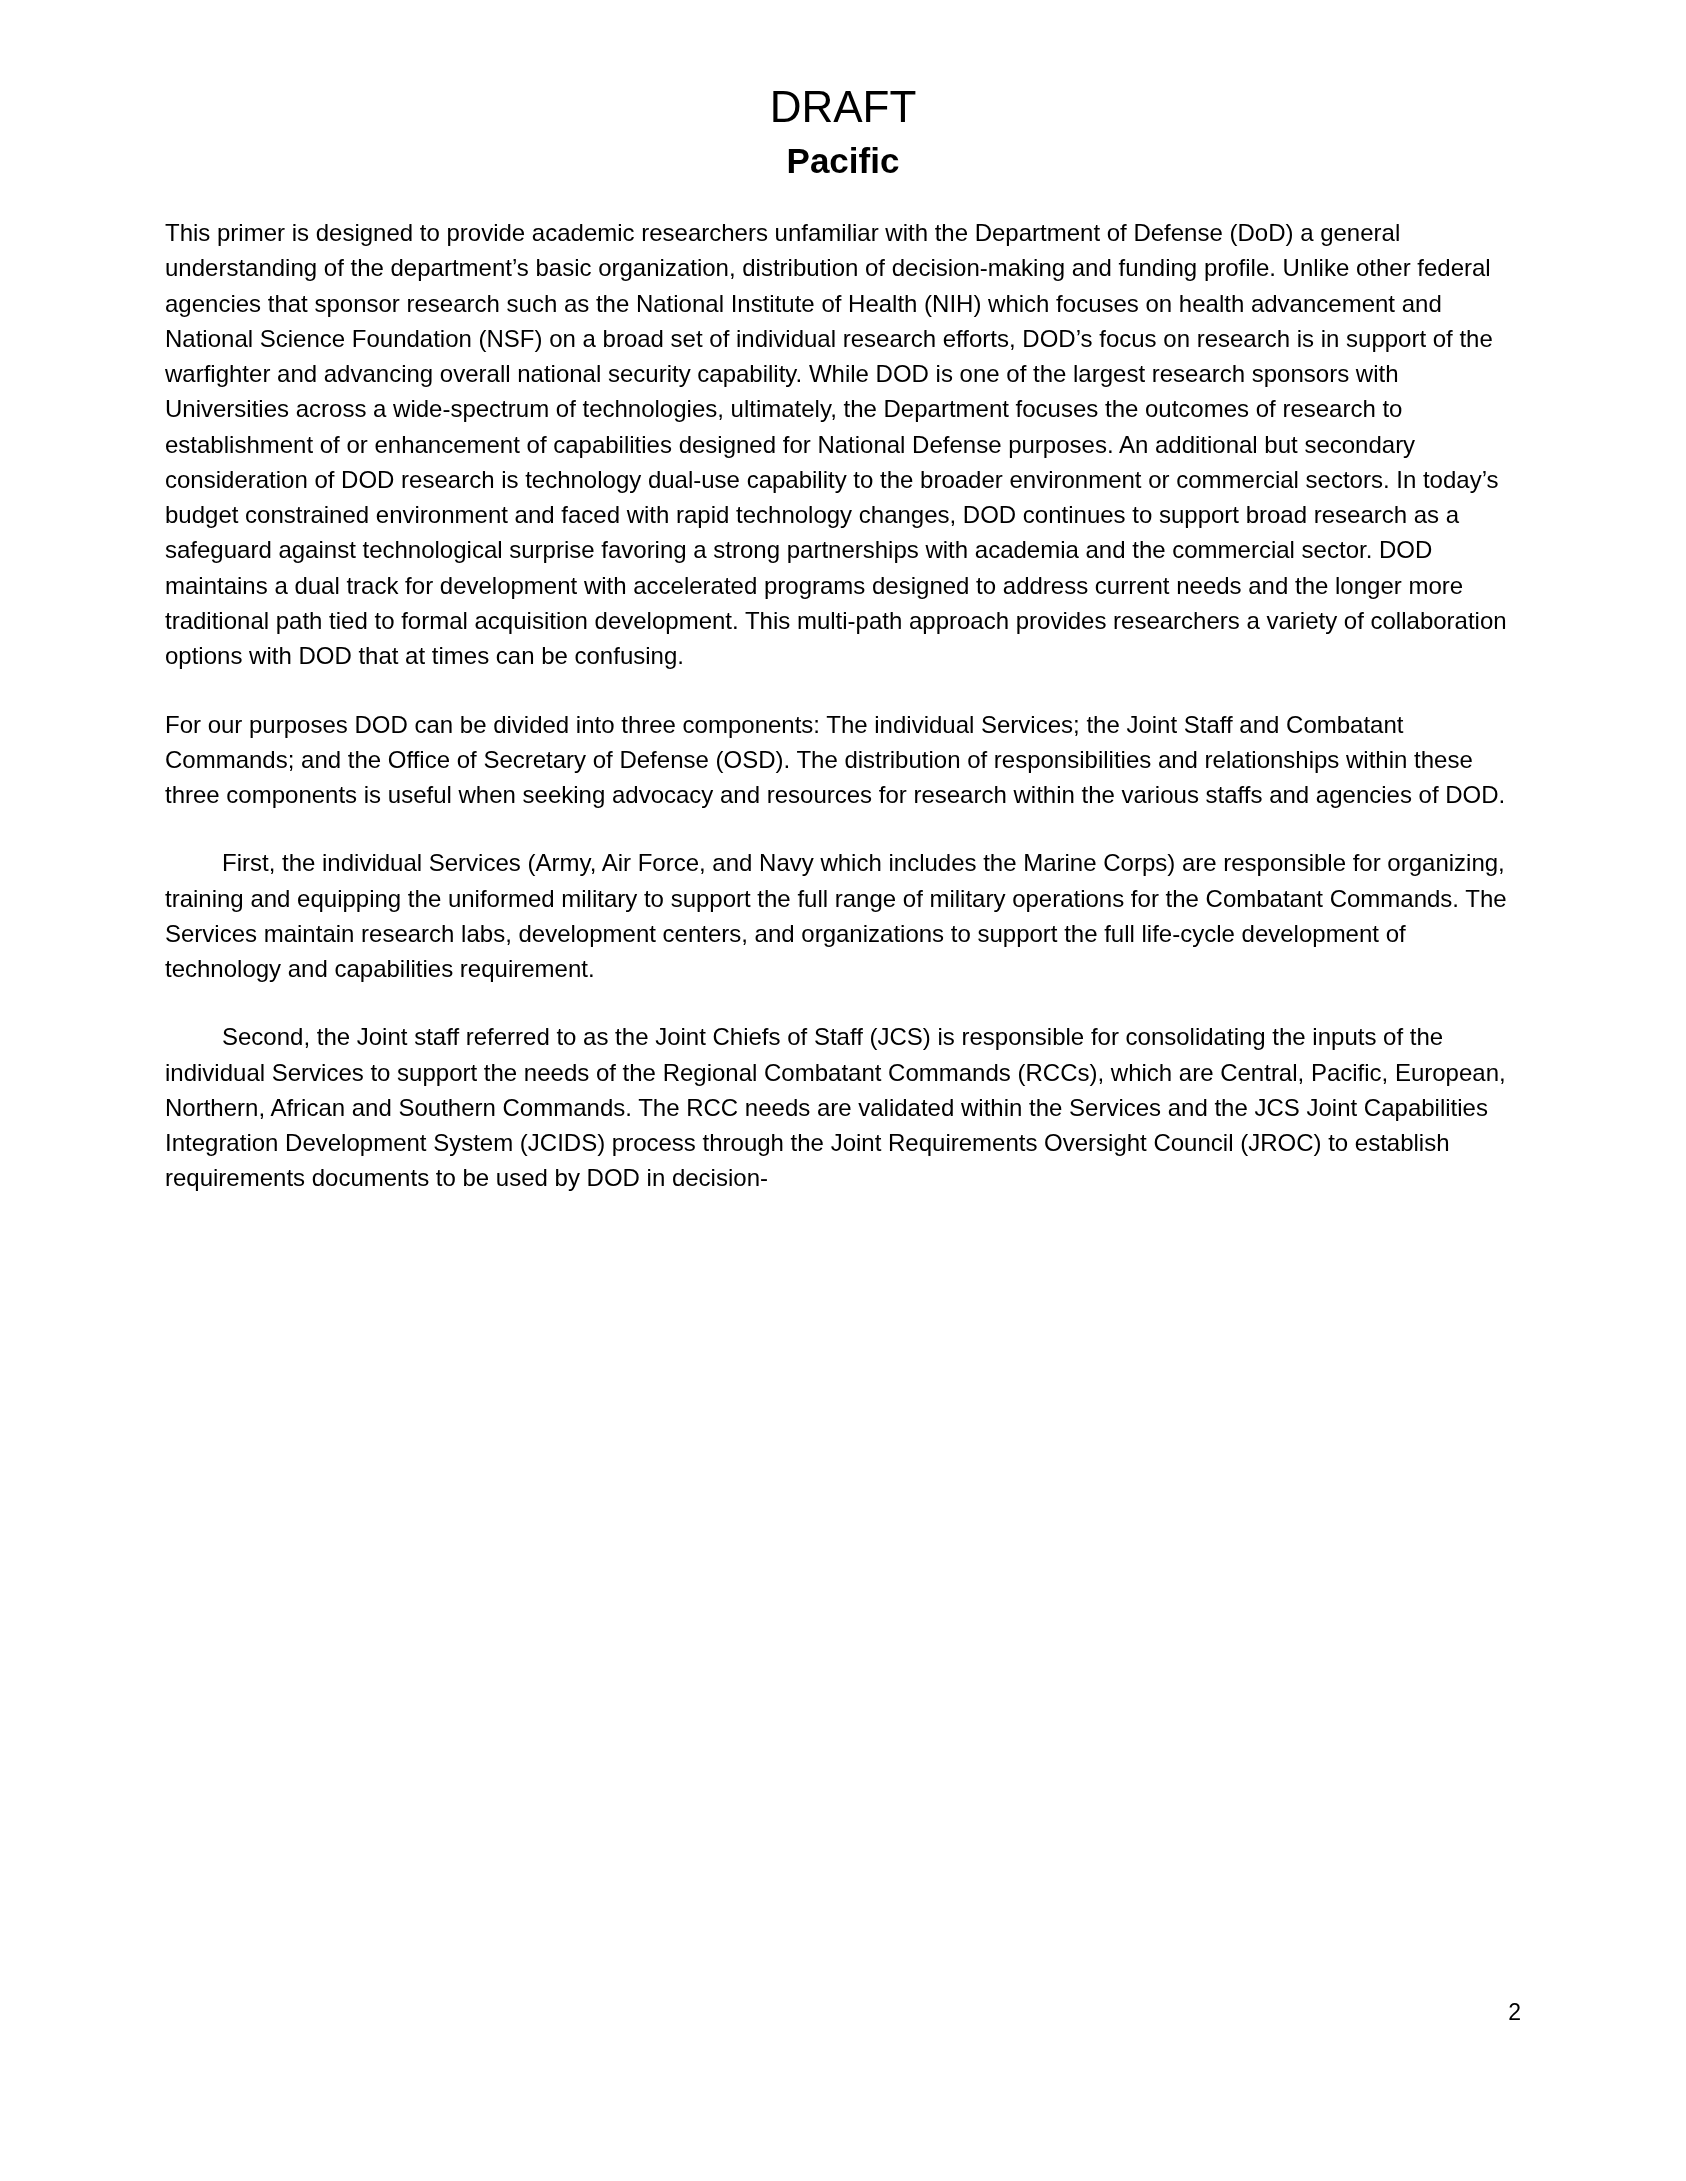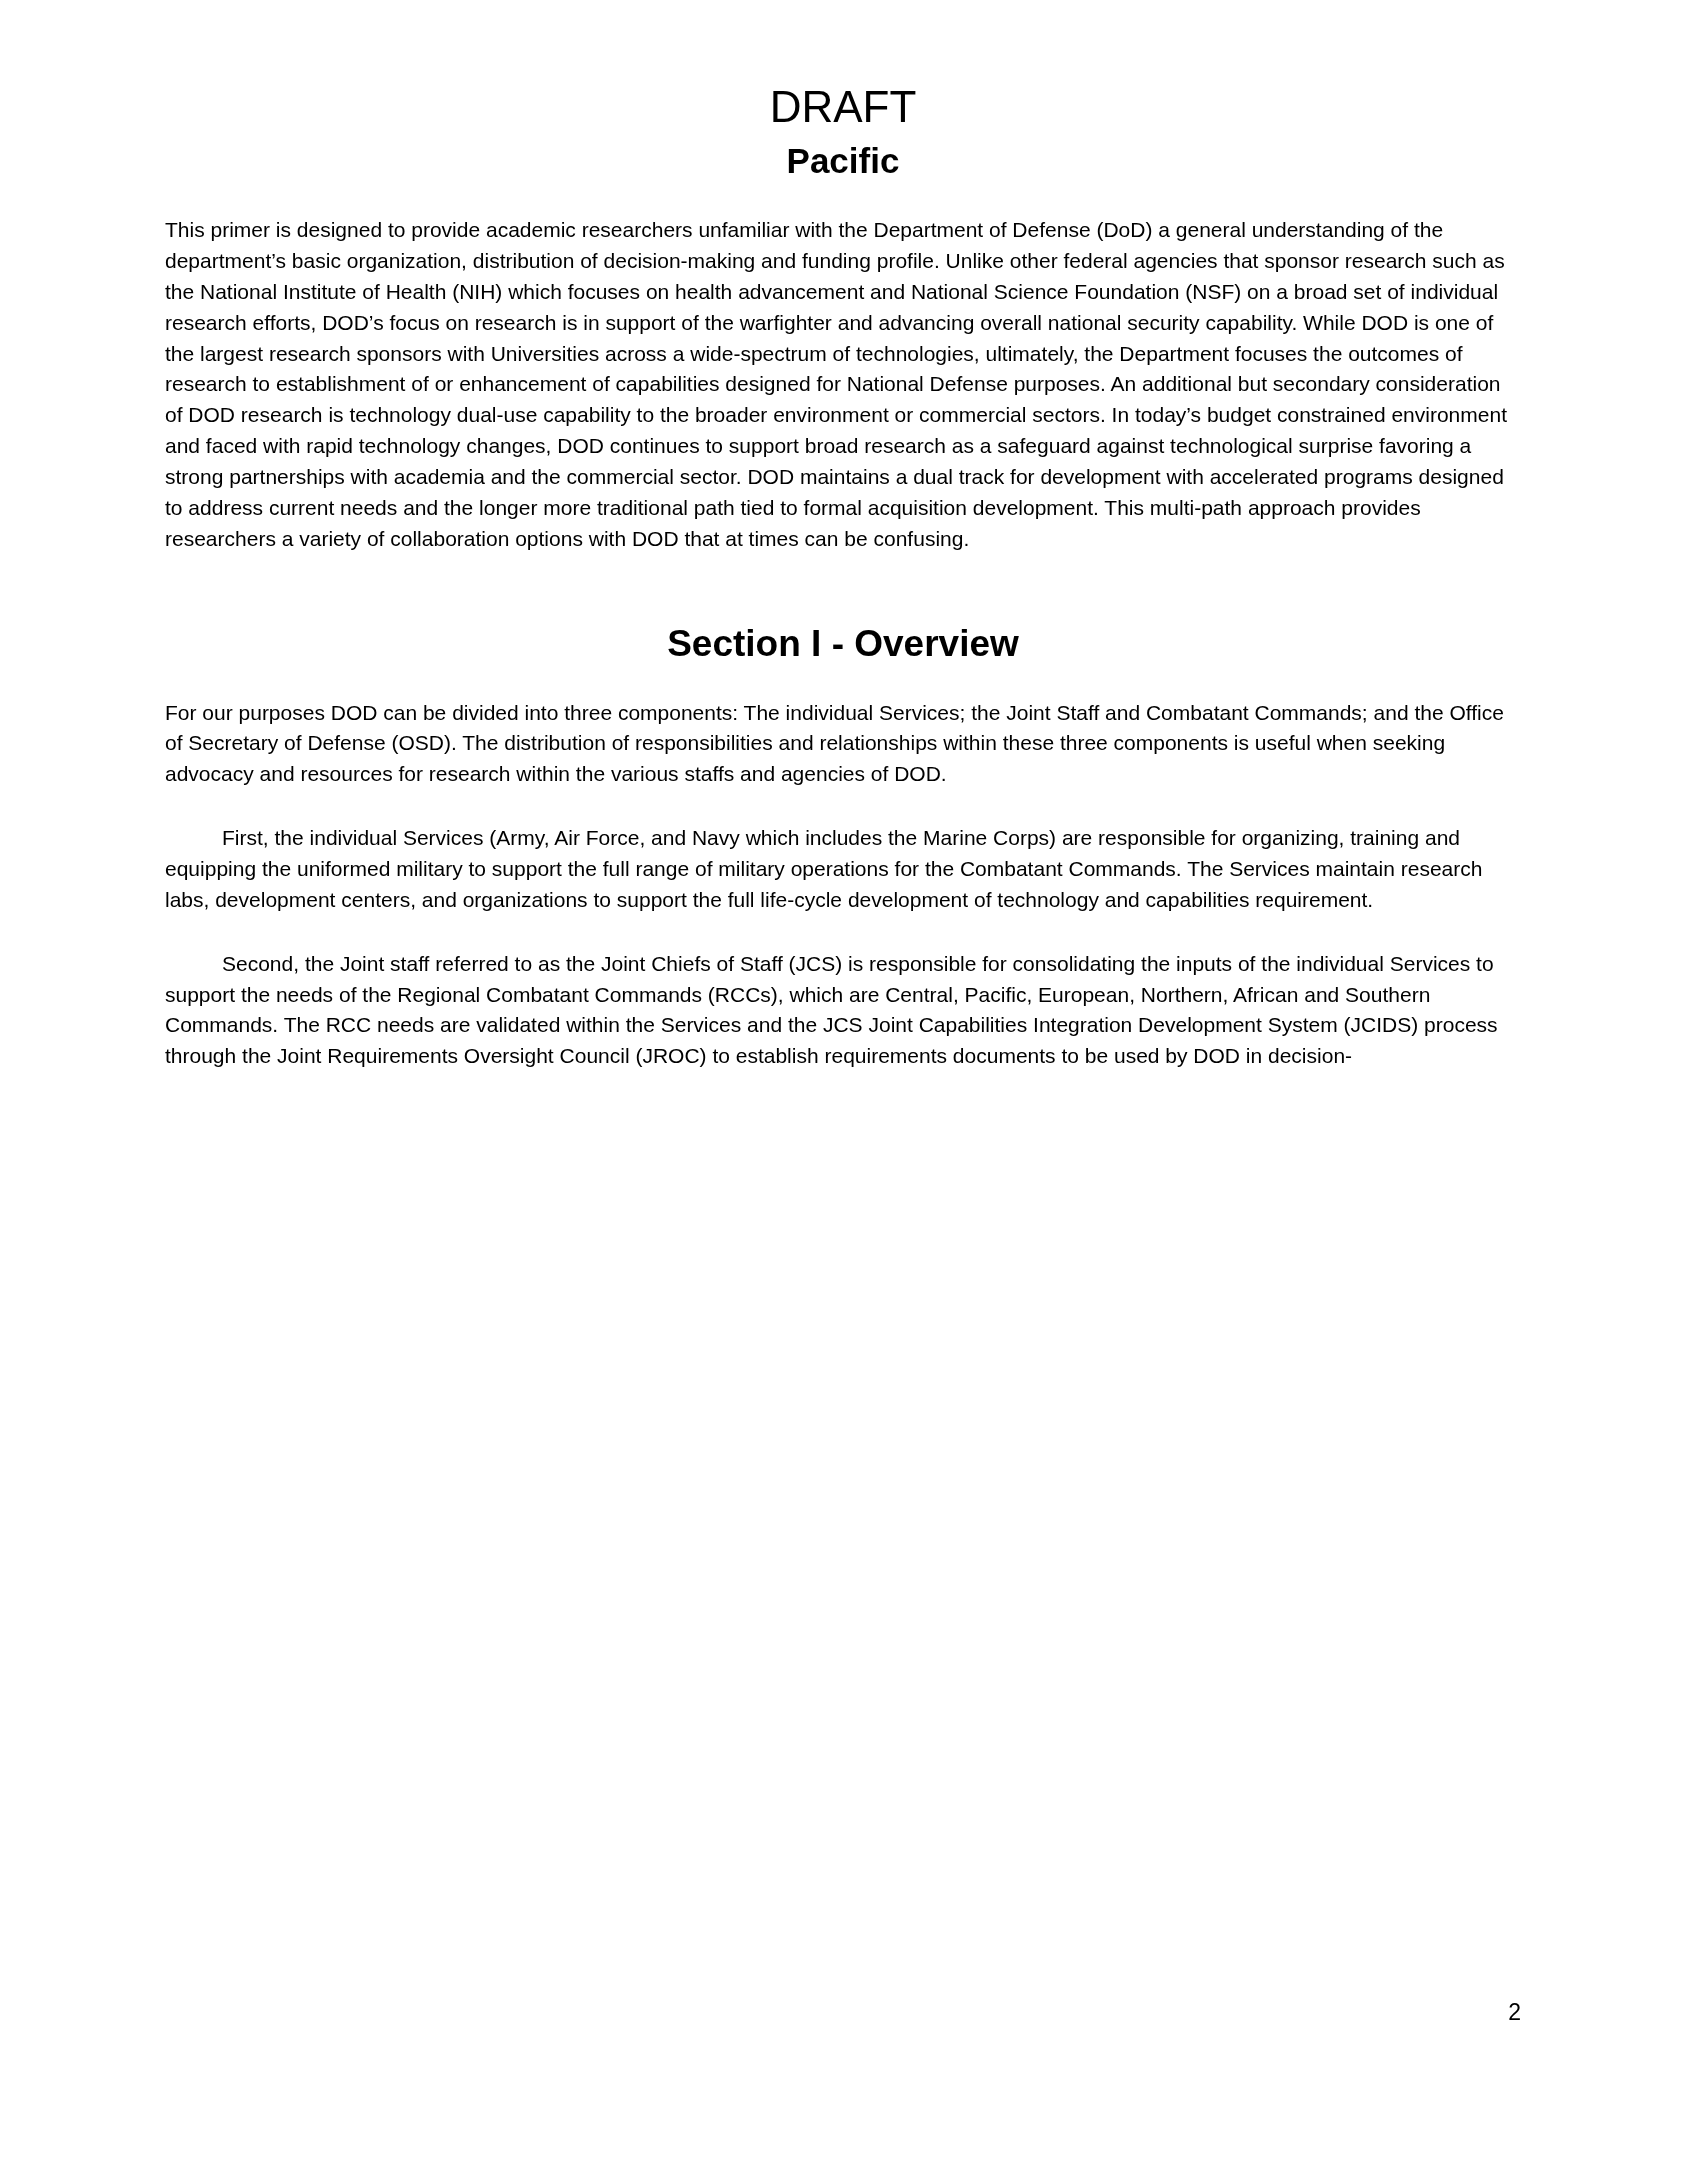--- a/index.html
+++ b/index.html
@@ -27,21 +27,21 @@
     margin: 9.2px 0 0 0;
   }
   .doc-subtitle {
     text-align: center;
     font-size: 35px;
     font-weight: 700;
     line-height: 1.2;
     margin: 7.3px 0 0 0;
   }
   .body-text {
-    font-size: 21px;
+    font-size: 24px;
     line-height: 1.47;
     text-align: left;
     margin: 33px 0 0 0;
   }
   .body-text.indented {
     text-indent: 57px;
   }
   .section-heading {
     text-align: center;
     font-size: 37px;
@@ -68,21 +68,20 @@
 <body>
 
 <div class="page">
 
   <h1 class="doc-title">DRAFT</h1>
 
   <h2 class="doc-subtitle">Pacific</h2>
 
   <p class="body-text">This primer is designed to provide academic researchers unfamiliar with the Department of Defense (DoD) a general understanding of the department’s basic organization, distribution of decision-making and funding profile.  Unlike other federal agencies that sponsor research such as the National Institute of Health (NIH) which focuses on health advancement and National Science Foundation (NSF) on a broad set of individual research efforts, DOD’s focus on research is in support of the warfighter and advancing overall national security capability.   While DOD is one of the largest research sponsors with Universities across a wide-spectrum of technologies, ultimately, the Department focuses the outcomes of research to establishment of or enhancement of capabilities designed for National Defense purposes.  An additional but secondary consideration of DOD research is technology dual-use capability to the broader environment or commercial sectors.  In today’s budget constrained environment and faced with rapid technology changes, DOD continues to support broad research as a safeguard against technological surprise favoring a strong partnerships with academia and the commercial sector.  DOD maintains a dual track for development with accelerated programs designed to address current needs and the longer more traditional path tied to formal acquisition development.  This multi-path approach provides researchers a variety of collaboration options with DOD that at times can be confusing.</p>
 
-  <h2 class="section-heading">Section I - Overview</h2>
 
 
   <p class="body-text">For our purposes DOD can be divided into three components:  The individual Services; the Joint Staff and Combatant Commands; and the Office of Secretary of Defense (OSD).  The distribution of responsibilities and relationships within these three components is useful when seeking advocacy and resources for research within the various staffs and agencies of DOD.</p>
 
   <p class="body-text indented"><span>First, the </span><span class="strong">individual Services</span><span> (Army, Air Force, and Navy which includes the Marine Corps) are responsible for organizing, training and equipping the uniformed military to support the full range of military operations for the Combatant Commands.  The Services maintain research labs, development centers, and organizations to support the full life-cycle development of technology and capabilities requirement.</span></p>
 
   <p class="body-text indented"><span>Second, the </span><span class="strong">Joint staff</span><span> referred to as the Joint Chiefs of Staff (JCS) is responsible for consolidating the inputs of the individual Services to support the needs of the Regional Combatant Commands (RCCs), which are Central, Pacific, European, Northern, African and Southern Commands.   The RCC needs are validated within the Services and the JCS Joint Capabilities Integration Development System (JCIDS) process through the Joint Requirements Oversight Council (JROC) to establish requirements documents to be used by DOD in decision-</span></p>
 
   <div class="page-number">2</div>
 

